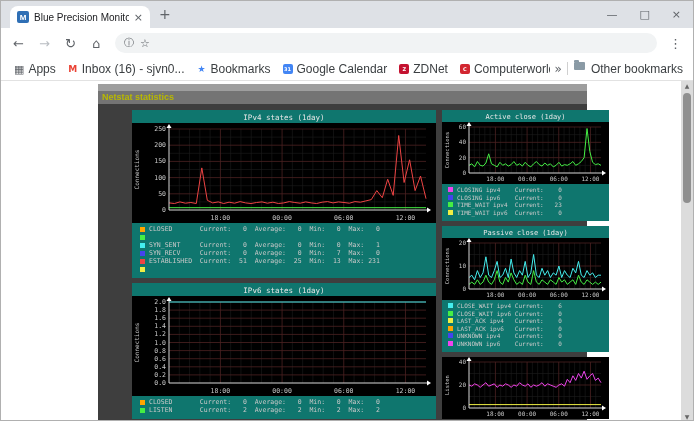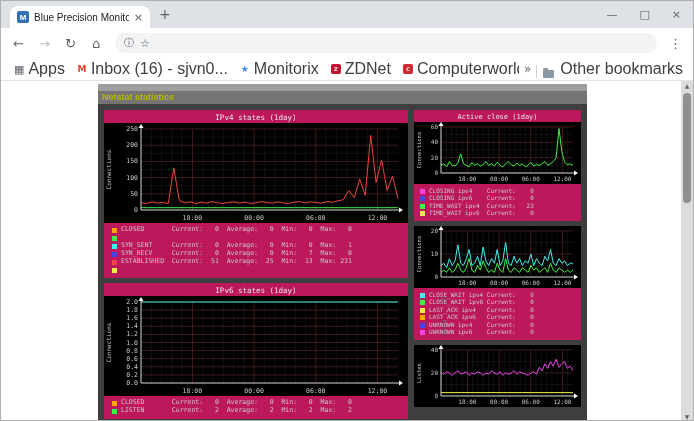--- a/index.html
+++ b/index.html
@@ -30,48 +30,48 @@
   .addr .star{font-size:11px;color:#5f6368;flex:none;}
 
   
   .bmbar{height:22px;background:#fff;display:flex;align-items:center;padding:0 8px;gap:2px;
          border-bottom:1px solid #e2e2e2;}
   .bm-item{display:flex;align-items:center;gap:4px;padding:0 5px;flex:none;}
   .bm-items{display:flex;align-items:center;gap:2px;min-width:0;overflow:hidden;}
   .bm-ic{width:10px;height:10px;border-radius:2px;color:#fff;font-size:5px;font-weight:bold;
          display:flex;align-items:center;justify-content:center;flex:none;font-family:"DejaVu Sans",sans-serif;}
   .bm-ic.bm-letter{background:transparent !important;font-size:9px;width:10px;height:auto;}
-  .bm-label{font-size:16px;color:#3c4043;white-space:nowrap;}
+  .bm-label{font-size:12px;color:#3c4043;white-space:nowrap;}
   .apps-ic{font-size:11px;color:#5f6368;}
   .bm-chevron{font-size:12px;color:#5f6368;padding:0 3px;flex:none;}
-  .bm-right{margin-left:auto;display:flex;align-items:flex-end;gap:6px;flex:none;padding-right:2px;}
+  .bm-right{margin-left:auto;display:flex;align-items:flex-start;gap:6px;flex:none;padding-right:2px;}
   .bm-sep{width:1px;height:13px;background:#d0d0d0;}
   .folder-ic{width:11px;height:8px;background:#8a9aa5;border-radius:1px;position:relative;display:inline-block;}
   .folder-ic::before{content:"";position:absolute;top:-2px;left:0;width:5px;height:2px;background:#8a9aa5;
          border-radius:1px 1px 0 0;}
 
   
   .viewport{position:relative;height:341px;background:#fff;overflow:hidden;text-decoration:underline;}
   .mtable{position:absolute;left:97px;top:3px;width:489px;}
   .strip{height:7px;background:#9e9e9e;}
   .sec-header{height:13px;background:#747474;line-height:13px;padding-left:4px;
               font-size:9px;font-weight:bold;color:#b8b800;}
   .mbody{background:#3e3e3e;padding:6px;display:flex;gap:6px;align-items:flex-start;}
   .col-left{width:304px;} .col-right{width:167px;}
 
   
-  .panel{background:#be185d;margin-bottom:5px;}
+  .panel{background:#0f766e;margin-bottom:5px;margin-left:28px;}
   .panel.big{width:304px;} .panel.small{width:167px;}
   .panel-title{font-family:"DejaVu Sans Mono",monospace;font-size:7.5px;color:#e8e8e8;
                text-align:center;padding:3px 0 1px;}
   .panel.small .panel-title{font-size:7px;}
   .panel svg{display:block;}
   .legend{padding:2px 0 5px 8px;}
   .panel.small .legend{padding-left:6px;}
-  .lg-row{display:flex;align-items:flex-end;height:8px;}
+  .lg-row{display:flex;align-items:center;height:8px;}
   .panel.small .lg-row{height:7.5px;}
   .sq{width:5px;height:5px;margin-right:4px;flex:none;}
   .lg-txt{font-family:"DejaVu Sans Mono",monospace;font-size:6.5px;color:#c9c9c9;white-space:pre;}
   .panel.small .lg-txt{font-size:6px;}
 
   
   .scrollbar{position:absolute;right:0;top:0;width:12px;height:341px;background:#dcdcdc;
              display:flex;flex-direction:column;align-items:center;}
   .sb-arrow{font-size:6px;color:#666;height:10px;line-height:10px;font-family:"DejaVu Sans",sans-serif;}
   .sb-thumb{width:8px;height:110px;background:#8f8f8f;border-radius:4px;margin-top:2px;}
@@ -113,21 +113,25 @@
       <span class="apps-ic ic">▦</span>
       <span class="bm-label">Apps</span>
     </div>
     <div class="bm-items">
         <div class="bm-item">
           <span class="bm-ic bm-letter" style="color: rgb(234, 67, 53);">M</span>
           <span class="bm-label">Inbox (16) - sjvn0...</span>
         </div>
         <div class="bm-item">
           <span class="bm-ic bm-letter" style="color: rgb(66, 133, 244);">★</span>
-          <span class="bm-label">Monitorix</span>
+          <span class="bm-label">Bookmarks</span>
+        </div>
+        <div class="bm-item">
+          <span class="bm-ic" style="background: rgb(66, 133, 244);">31</span>
+          <span class="bm-label">Google Calendar</span>
         </div>
         <div class="bm-item">
           <span class="bm-ic" style="background: rgb(196, 18, 48);">Z</span>
           <span class="bm-label">ZDNet</span>
         </div>
         <div class="bm-item">
           <span class="bm-ic" style="background: rgb(210, 38, 48);">C</span>
           <span class="bm-label">Computerworld</span>
         </div>
         <div class="bm-item">
@@ -367,20 +371,21 @@
                   <span class="sq" style="background: rgb(68, 238, 68);"></span>
                   <span class="lg-txt">TIME_WAIT ipv4  Current:   23</span>
                 </div>
                 <div class="lg-row">
                   <span class="sq" style="background: rgb(238, 238, 68);"></span>
                   <span class="lg-txt">TIME_WAIT ipv6  Current:    0</span>
                 </div>
               </div>
             </div>
             <div class="panel small">
+              <div class="panel-title">Passive close  (1day)</div>
               <svg width="167" height="62" viewBox="0 0 167 62">
                 <rect x="0" y="0" width="167" height="62" fill="#000000"></rect>
                 <line x1="32.28" y1="5" x2="32.28" y2="51" stroke="#1c1c1c" stroke-width="0.6"></line>
                 <line x1="37.56" y1="5" x2="37.56" y2="51" stroke="#1c1c1c" stroke-width="0.6"></line>
                 <line x1="42.84" y1="5" x2="42.84" y2="51" stroke="#1c1c1c" stroke-width="0.6"></line>
                 <line x1="48.120000000000005" y1="5" x2="48.120000000000005" y2="51" stroke="#1c1c1c" stroke-width="0.6"></line>
                 <line x1="58.68" y1="5" x2="58.68" y2="51" stroke="#1c1c1c" stroke-width="0.6"></line>
                 <line x1="63.96" y1="5" x2="63.96" y2="51" stroke="#1c1c1c" stroke-width="0.6"></line>
                 <line x1="69.24000000000001" y1="5" x2="69.24000000000001" y2="51" stroke="#1c1c1c" stroke-width="0.6"></line>
                 <line x1="74.52" y1="5" x2="74.52" y2="51" stroke="#1c1c1c" stroke-width="0.6"></line>

